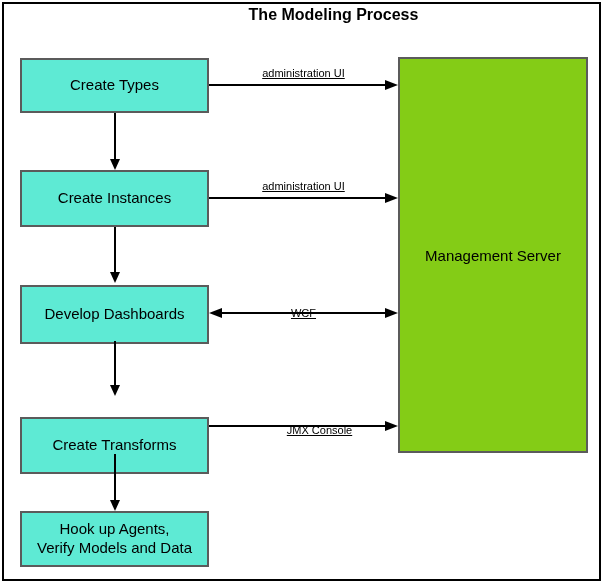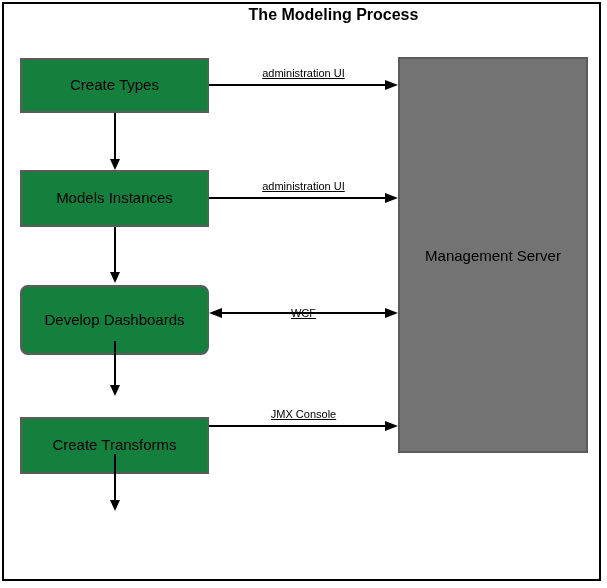--- a/index.html
+++ b/index.html
@@ -33,41 +33,41 @@
     font-weight: bold;
     letter-spacing: 0px;
     padding-left: 32px;
   }
   .flow-box {
     position: absolute;
     left: 20px;
     width: 189px;
     border: 2px solid #5b5b5b;
     box-sizing: border-box;
-    background: #15803d;
+    background: #5eead4;
     display: flex;
     align-items: center;
     justify-content: center;
     text-align: center;
     font-size: 15px;
     white-space: pre-line;
     line-height: 1.25;
   }
   .box-1 { top: 58px;  height: 55px; }
   .box-2 { top: 170px; height: 57px; }
-  .box-3 { top: 285px; height: 70px; border-radius: 8px; }
+  .box-3 { top: 285px; height: 59px; }
   .box-4 { top: 417px; height: 57px; }
   .box-5 { top: 511px; height: 56px; }
   .server-box {
     position: absolute;
     left: 398px; top: 57px;
     width: 190px; height: 396px;
     border: 2px solid #5b5b5b;
     box-sizing: border-box;
-    background: #737373;
+    background: #84cc16;
     display: flex;
     align-items: center;
     justify-content: center;
     font-size: 15px;
   }
   
   .v-line {
     position: absolute;
     left: 114px;
     width: 2px;
@@ -112,41 +112,45 @@
     left: 209px;
     width: 189px;
     text-align: center;
     font-size: 11px;
     line-height: 14px;
     text-decoration: underline;
   }
   .h1-line { left: 209px; top: 84px;  width: 176px; } .h1-head { top: 80px; }  .h1-label { top: 66px; }
   .h2-line { left: 209px; top: 197px; width: 176px; } .h2-head { top: 193px; } .h2-label { top: 179px; }
   .h3-line { left: 222px; top: 312px; width: 163px; } .h3-headR { top: 308px; } .h3-headL { top: 308px; } .h3-label { top: 306px; }
-  .h4-line { left: 209px; top: 425px; width: 176px; } .h4-head { top: 421px; } .h4-label { top: 407px; }
+  .h4-line { left: 209px; top: 425px; width: 176px; } .h4-head { top: 421px; } .h4-label { top: 423px; margin-left: 16px; }
 </style>
 </head>
 <body>
 
 <div class="canvas">
   <div class="outer-border"></div>
 
   <div class="diagram-title">The Modeling Process</div>
 
   <div class="flow-box box-1">
     <span>Create Types</span>
   </div>
   <div class="flow-box box-2">
-    <span>Models Instances</span>
+    <span>Create Instances</span>
   </div>
   <div class="flow-box box-3">
     <span>Develop Dashboards</span>
   </div>
   <div class="flow-box box-4">
     <span>Create Transforms</span>
+  </div>
+  <div class="flow-box box-5">
+    <span>Hook up Agents,
+Verify Models and Data</span>
   </div>
 
   <div class="server-box">
     <span>Management Server</span>
   </div>
 
   <div class="v-line v1-line"></div>
   <div class="v-head v1-head"></div>
   <div class="v-line v2-line"></div>
   <div class="v-head v2-head"></div>

